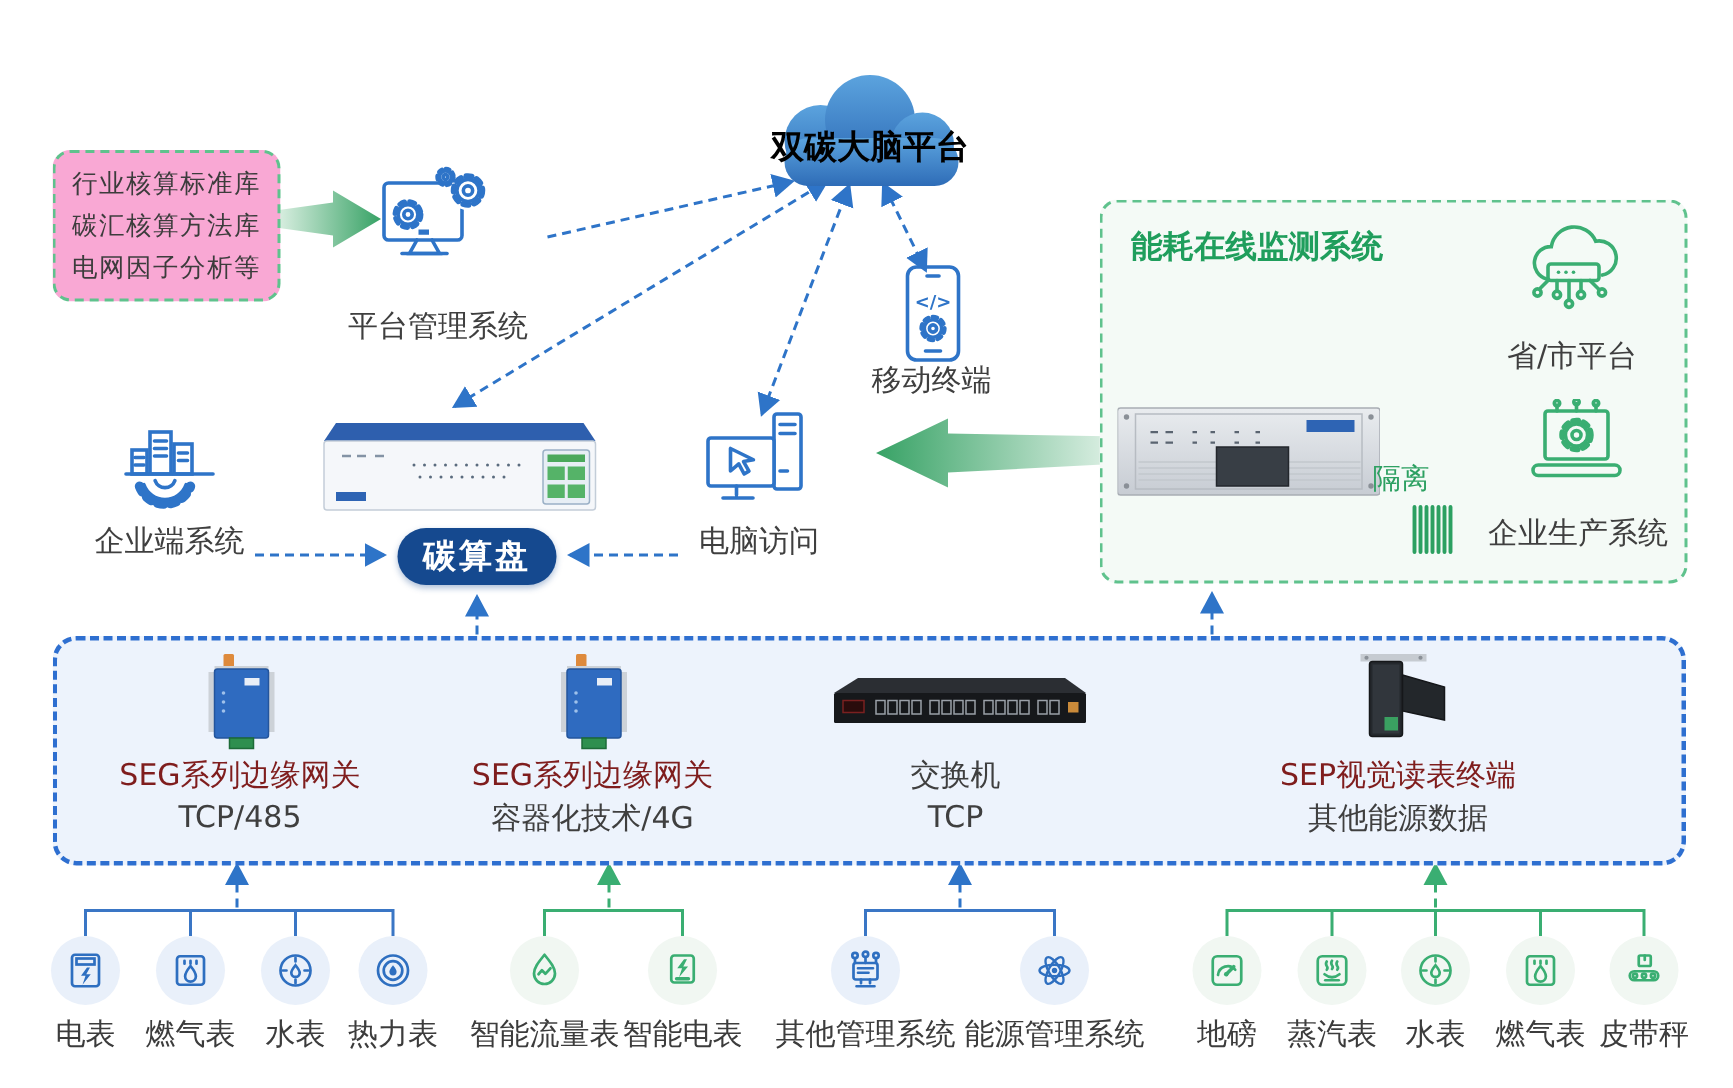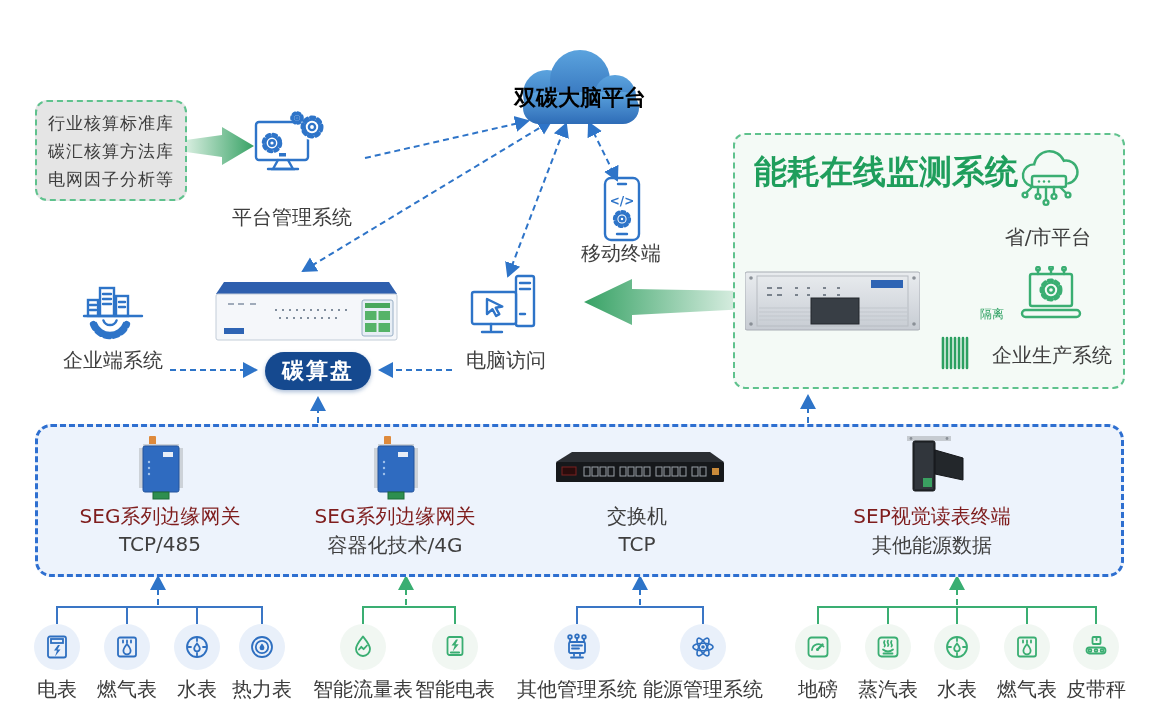--- a/index.html
+++ b/index.html
@@ -2,34 +2,34 @@
 <html><head>
 <meta charset="utf-8">
 <style>
   html,body{margin:0;padding:0;background:#fff;}
   #canvas{position:relative;width:1155px;height:725px;background:#ffffff;overflow:hidden;
           font-family:"DejaVu Sans","Liberation Sans",sans-serif;}
   #wires{position:absolute;left:0;top:0;width:1155px;height:725px;}
   .lbl{position:absolute;transform:translateX(-50%);font-size:20px;color:#3f3f3f;white-space:nowrap;}
   .blue{color:#7f1d1d;font-weight:normal;}
   .green{color:#1f9e5c;font-weight:bold;}
-  .box-dash-green{position:absolute;border:2px dashed #5fc28d;border-radius:12px;background:#e5e5e5;}
+  .box-dash-green{position:absolute;border:2px dashed #5fc28d;border-radius:12px;background:#f9a8d4;}
   .library{left:35px;top:100px;width:148px;height:97px;display:flex;flex-direction:column;
            justify-content:center;align-items:center;font-size:17px;color:#3c3c3c;line-height:28px;letter-spacing:1px;}
   .monitorbox{left:733px;top:133px;width:388px;height:252px;background:#f4faf6;}
   .gatewaybox{position:absolute;left:35px;top:424px;width:1083px;height:147px;border:3px dashed #2e6fd0;
               border-radius:16px;background:#edf3fc;}
   .cloud-label{position:absolute;left:580px;top:83px;transform:translateX(-50%);
                font-size:22px;font-weight:bold;color:#000000;white-space:nowrap;}
   .pill{position:absolute;left:318px;top:352px;transform:translateX(-50%);width:106px;height:38px;
         background:#15498f;border-radius:19px;display:flex;align-items:center;justify-content:center;
         color:#fff;font-size:22px;font-weight:bold;letter-spacing:2px;box-shadow:0 2px 4px rgba(21,73,143,.35);}
   .note{position:absolute;left:650px;top:332px;transform:translateX(-50%);text-align:center;
         font-size:19px;font-weight:bold;color:#2ca061;line-height:24px;white-space:nowrap;}
-  .gtitle{position:absolute;left:754px;top:150px;font-size:33px;font-weight:bold;color:#1f9e5c;white-space:nowrap;}
+  .gtitle{position:absolute;left:754px;top:150px;font-size:21px;font-weight:bold;color:#1f9e5c;white-space:nowrap;}
   .mcirc{position:absolute;top:624px;transform:translateX(-50%);width:46px;height:46px;border-radius:50%;
          display:flex;align-items:center;justify-content:center;}
   .mc-blue{background:#e9f0fa;color:#2e6fc0;}
   .mc-green{background:#f1f7f2;color:#3aae72;}
   .mlabel{position:absolute;top:676px;transform:translateX(-50%);font-size:20px;color:#3c3c3c;white-space:nowrap;}
   .dev{position:absolute;}
   svg{display:block;}
 </style>
 </head>
 <body>
@@ -247,21 +247,21 @@
         <path d="M22,24 h5 M32,24 h5 M50,24 h3 M62,24 h3 M78,24 h3 M92,24 h3"></path>
         <path d="M22,31 h5 M32,31 h5 M50,31 h3 M62,31 h3 M78,31 h3 M92,31 h3"></path>
       </g>
       <g stroke="#c2c7cd" stroke-width="1">
           <path d="M14,44 h148 M14,48 h148 M14,52 h148 M14,56 h148"></path>
         </g>
       <rect x="66" y="34" width="48" height="26" fill="#383e45" stroke="#23272c"></rect>
     </svg>
   </div>
 
-  <div class="lbl" style="left:992px;top:306px;font-size:12px;color:#2ca061;">隔离</div>
+  <div class="lbl" style="left:934px;top:306px;font-size:19px;color:#2ca061;">隔离</div>
   <div class="dev" style="left:940px;top:336px;">
     <svg width="30" height="34" viewBox="0 0 30 34" stroke="#2ca061" stroke-width="2.6" stroke-linecap="round">
       <path d="M3,2 V32 M7,2 V32 M11,2 V32 M15,2 V32 M19,2 V32 M23,2 V32 M27,2 V32"></path>
     </svg>
   </div>
 
   <div class="dev" style="left:1018px;top:266px;">
     <svg width="66" height="64" viewBox="0 0 66 64" fill="none" stroke="#3aae72" stroke-width="2.4" stroke-linecap="round">
       <path d="M20,8 v-4 M33,8 v-5 M46,8 v-4"></path>
       <circle cx="20" cy="2.8" r="1.8"></circle>

